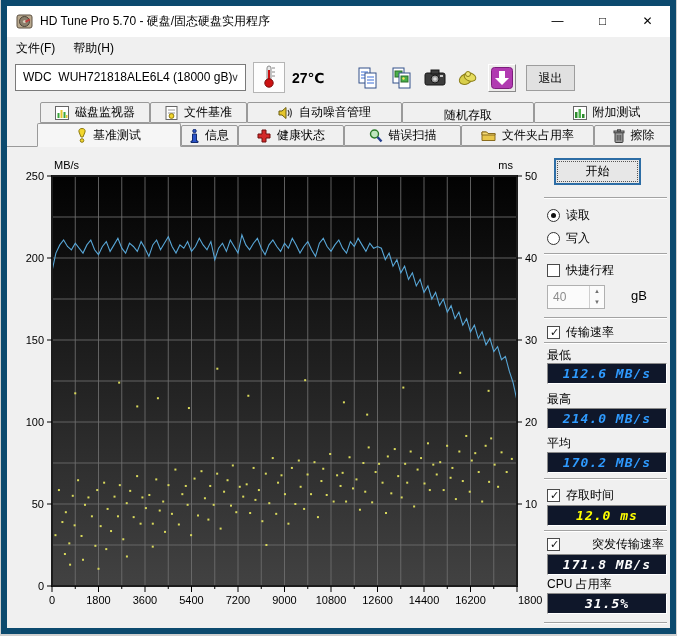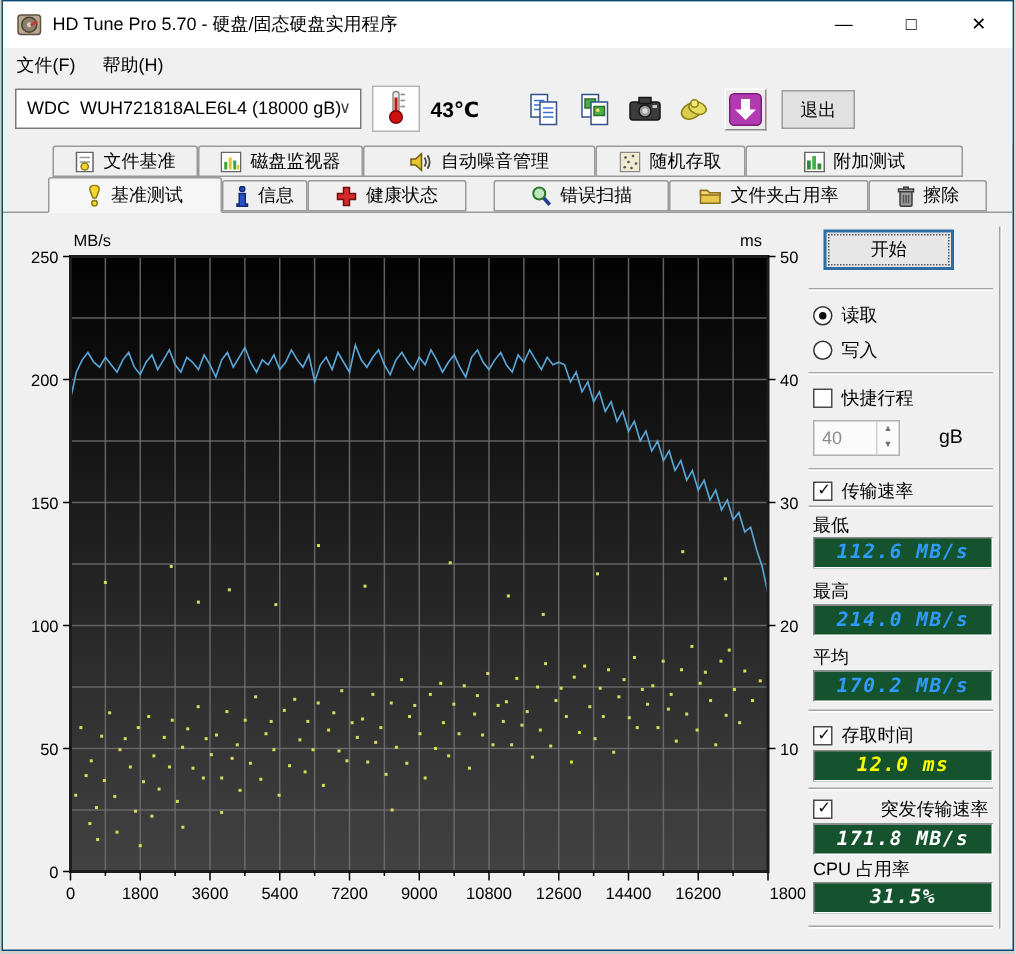--- a/index.html
+++ b/index.html
@@ -1,18 +1,18 @@
 <!DOCTYPE html>
 <html><head>
 <meta charset="utf-8">
 <style>
   * { box-sizing: border-box; margin: 0; padding: 0; }
   html,body { background:#cfcfcf; }
   body { font-family: "Liberation Sans", "DejaVu Sans", sans-serif; font-size:12px; color:#000; }
-  .window { position:relative; width:675px; height:634px; margin:0 auto; background:#f0f0f0; border:1px solid #0c4a6e; overflow:hidden; }
+  .window { position:relative; width:675px; height:634px; margin:0 auto; background:#f0f0f0; border:6px solid #0c4a6e; overflow:hidden; }
 
   
   .titlebar { position:absolute; left:0; top:0; width:100%; height:31px; background:#ffffff; }
   .app-icon { position:absolute; left:9px; top:7px; width:17px; height:17px; }
   .title-text { position:absolute; left:33px; top:0; line-height:31px; font-size:12px; white-space:pre; }
   .win-controls { position:absolute; right:0; top:0; height:31px; display:flex; }
   .win-btn { width:45px; height:31px; text-align:center; line-height:30px; font-size:12px; color:#000; cursor:default; }
 
   
   .menubar { position:absolute; left:0; top:31px; width:100%; height:22px; background:#f0f0f0; display:flex; align-items:center; }
@@ -49,21 +49,21 @@
   .radio { width:13px; height:13px; border-radius:50%; border:1px solid #333; background:#fff; position:relative; }
   .radio.sel:after { content:""; position:absolute; left:3px; top:3px; width:5px; height:5px; border-radius:50%; background:#111; }
   .cb { width:13px; height:13px; border:1px solid #4a4a4a; background:#fff; position:relative; font-size:11px; line-height:11px; text-align:center; color:#111; font-weight:bold; }
   .cb.checked:before { content:"\2713"; position:absolute; left:0; top:0; width:13px; }
   .spin-wrap { position:absolute; left:540px; top:279px; width:58px; height:24px; border:1px solid #b0b0b0; background:#fbfbfb; }
   .spin-value { position:absolute; left:5px; top:0; line-height:22px; color:#8c8c8c; font-size:12px; background:transparent; border:none; width:32px; }
   .spin-btns { position:absolute; right:0; top:0; width:15px; height:22px; border-left:1px solid #cfcfcf; display:flex; flex-direction:column; }
   .spin-btns div { flex:1; font-size:6px; line-height:10px; text-align:center; color:#707070; }
   .unit-label { position:absolute; left:624px; top:282px; font-size:13px; }
   .sp-label { position:absolute; left:540px; font-size:12px; }
-  .lcd { position:absolute; left:540px; width:120px; height:21px; background:#14532d; border:1px solid; border-color:#8a8a8a #ffffff #ffffff #8a8a8a; text-align:center; font-family:"DejaVu Sans Mono", monospace; font-weight:bold; font-style:italic; font-size:13px; line-height:19px; letter-spacing:1px; }
+  .lcd { position:absolute; left:540px; width:120px; height:21px; background:#0f172a; border:1px solid; border-color:#8a8a8a #ffffff #ffffff #8a8a8a; text-align:center; font-family:"DejaVu Sans Mono", monospace; font-weight:bold; font-style:italic; font-size:13px; line-height:19px; letter-spacing:1px; }
   .lcd.blue { color:#2f9bff; }
   .lcd.yellow { color:#ffff00; }
   .lcd.white { color:#ffffff; }
 </style>
 </head>
 <body>
 
 <div class="window">
 
   <div class="titlebar">
@@ -94,21 +94,21 @@
     <div class="thermo-btn">
       <svg width="22" height="26" viewBox="0 0 22 26">
         <rect x="9" y="3" width="4" height="14" rx="2" fill="#e9e9e9" stroke="#8a8a8a"></rect>
         <rect x="10" y="7" width="2" height="11" fill="#cc1111"></rect>
         <circle cx="11" cy="20" r="4.2" fill="#cc1111" stroke="#7c0a0a"></circle>
         <line x1="14" y1="5" x2="17" y2="5" stroke="#8a8a8a"></line>
         <line x1="14" y1="9" x2="17" y2="9" stroke="#8a8a8a"></line>
         <line x1="14" y1="13" x2="17" y2="13" stroke="#8a8a8a"></line>
       </svg>
     </div>
-    <span class="temp-text">43℃</span>
+    <span class="temp-text">27℃</span>
 
     <div class="tool-ico" style="left:347px;">
       <svg width="24" height="24" viewBox="0 0 24 24">
         <rect x="3" y="2" width="11" height="15" fill="#ffffff" stroke="#33508a"></rect>
         <line x1="5" y1="6" x2="12" y2="6" stroke="#3a6fd8"></line>
           <line x1="5" y1="9" x2="12" y2="9" stroke="#3a6fd8"></line>
           <line x1="5" y1="12" x2="12" y2="12" stroke="#3a6fd8"></line>
         <rect x="9" y="7" width="11" height="15" fill="#ffffff" stroke="#33508a"></rect>
         <line x1="11" y1="11" x2="18" y2="11" stroke="#3a6fd8"></line>
           <line x1="11" y1="14" x2="18" y2="14" stroke="#3a6fd8"></line>
@@ -143,48 +143,48 @@
     <div class="tool-ico raised" style="left:481px;">
       <svg width="22" height="22" viewBox="0 0 22 22">
         <rect x="0.5" y="0.5" width="21" height="21" rx="3" fill="#b13ab1" stroke="#7c1d7c"></rect>
         <polygon points="8,4 14,4 14,11 18,11 11,18 4,11 8,11" fill="#ffffff"></polygon>
       </svg>
     </div>
     <div class="exit-btn">退出</div>
   </div>
 
   <div class="tabs-row1">
-    <div class="tab" style="width:97px;">
-      <svg width="13" height="14" viewBox="0 0 13 14">
-          <rect x="1" y="0.5" width="11" height="13" fill="#ffffff" stroke="#666"></rect>
-          <line x1="3" y1="4" x2="10" y2="4" stroke="#999"></line>
-          <line x1="3" y1="7" x2="10" y2="7" stroke="#999"></line>
-          <circle cx="6.5" cy="10" r="2.4" fill="#f2d62c" stroke="#8d7a10"></circle>
-        </svg>
-      <span>文件基准</span>
-    </div>
     <div class="tab" style="width:110px;">
       <svg width="14" height="14" viewBox="0 0 14 14">
           <rect x="0.5" y="0.5" width="13" height="13" fill="#ffffff" stroke="#666"></rect>
           <rect x="2.5" y="7" width="2" height="5" fill="#3aa53a"></rect>
           <rect x="5.5" y="4" width="2" height="8" fill="#e5c62d"></rect>
           <rect x="8.5" y="6" width="2" height="6" fill="#3aa53a"></rect>
           <rect x="11" y="9" width="1.5" height="3" fill="#e5c62d"></rect>
         </svg>
       <span>磁盘监视器</span>
     </div>
+    <div class="tab" style="width:97px;">
+      <svg width="13" height="14" viewBox="0 0 13 14">
+          <rect x="1" y="0.5" width="11" height="13" fill="#ffffff" stroke="#666"></rect>
+          <line x1="3" y1="4" x2="10" y2="4" stroke="#999"></line>
+          <line x1="3" y1="7" x2="10" y2="7" stroke="#999"></line>
+          <circle cx="6.5" cy="10" r="2.4" fill="#f2d62c" stroke="#8d7a10"></circle>
+        </svg>
+      <span>文件基准</span>
+    </div>
     <div class="tab" style="width:155px;">
       <svg width="15" height="14" viewBox="0 0 15 14">
           <polygon points="1,5 4,5 8,1.5 8,12.5 4,9 1,9" fill="#e5c62d" stroke="#6b5c10"></polygon>
           <path d="M10 4 Q12 7 10 10" fill="none" stroke="#444" stroke-width="1.2"></path>
           <path d="M12 2.5 Q14.8 7 12 11.5" fill="none" stroke="#444" stroke-width="1.2"></path>
         </svg>
       <span>自动噪音管理</span>
     </div>
-    <div class="tab" style="width:100px;">
+    <div class="tab" style="width:132px;flex-direction:column;">
       <svg width="14" height="14" viewBox="0 0 14 14">
           <rect x="0.5" y="0.5" width="13" height="13" fill="#efe9cf" stroke="#8a8a8a"></rect>
           <circle cx="4" cy="4" r="0.9" fill="#555"></circle>
           <circle cx="9" cy="3" r="0.9" fill="#555"></circle>
           <circle cx="6" cy="7" r="0.9" fill="#555"></circle>
           <circle cx="11" cy="8" r="0.9" fill="#555"></circle>
           <circle cx="3.5" cy="10.5" r="0.9" fill="#555"></circle>
           <circle cx="8" cy="11" r="0.9" fill="#555"></circle>
         </svg>
       <span>随机存取</span>
@@ -194,41 +194,41 @@
           <rect x="0.5" y="0.5" width="13" height="13" fill="#ffffff" stroke="#666"></rect>
           <rect x="2" y="6" width="2.5" height="6" fill="#2e8b2e"></rect>
           <rect x="5.5" y="3" width="2.5" height="9" fill="#49b049"></rect>
           <rect x="9" y="8" width="2.5" height="4" fill="#2e8b2e"></rect>
         </svg>
       <span>附加测试</span>
     </div>
   </div>
 
   <div class="tabs-row2">
-    <div class="tab active" style="width:116px;text-align:right;">
+    <div class="tab active" style="width:144px;text-align:right;">
       <svg width="10" height="15" viewBox="0 0 10 15">
           <path d="M5 0.5 C7.5 0.5 8.5 2 8 4 L6 9 L4 9 L2 4 C1.5 2 2.5 0.5 5 0.5 Z" fill="#f2d62c" stroke="#8d7a10"></path>
           <circle cx="5" cy="12.5" r="1.8" fill="#f2d62c" stroke="#8d7a10"></circle>
         </svg>
       <span>基准测试</span>
     </div>
     <div class="tab" style="width:57px;">
       <svg width="9" height="14" viewBox="0 0 9 14">
           <circle cx="4.5" cy="2" r="1.7" fill="#2a52c8" stroke="#122a6e"></circle>
           <path d="M2.5 5 L6.5 5 L6.5 12 L8 12 L8 13.5 L1 13.5 L1 12 L2.5 12 Z" fill="#2a52c8" stroke="#122a6e"></path>
         </svg>
       <span>信息</span>
     </div>
     <div class="tab" style="width:106px;">
       <svg width="14" height="14" viewBox="0 0 14 14">
           <path d="M5 1 L9 1 L9 5 L13 5 L13 9 L9 9 L9 13 L5 13 L5 9 L1 9 L1 5 L5 5 Z" fill="#d42a2a" stroke="#6e0f0f"></path>
         </svg>
       <span>健康状态</span>
     </div>
-    <div class="tab" style="width:117px;margin-left:18px;">
+    <div class="tab" style="width:117px;">
       <svg width="14" height="14" viewBox="0 0 14 14">
           <circle cx="5.5" cy="5" r="4" fill="#bfe6bf" stroke="#2a7a2a" stroke-width="1.4"></circle>
           <line x1="8.5" y1="8" x2="12.5" y2="12.5" stroke="#24408e" stroke-width="2.4"></line>
         </svg>
       <span>错误扫描</span>
     </div>
     <div class="tab" style="width:133px;">
       <svg width="15" height="13" viewBox="0 0 15 13">
           <path d="M1 3 L1 11.5 L14 11.5 L14 4.5 L7 4.5 L5.5 3 Z" fill="#e8c64a" stroke="#8a6d1f"></path>
           <path d="M1 3 L5.5 3 L7 4.5 L14 4.5 L14 6 L1 6 Z" fill="#f4da74" stroke="#8a6d1f"></path>

